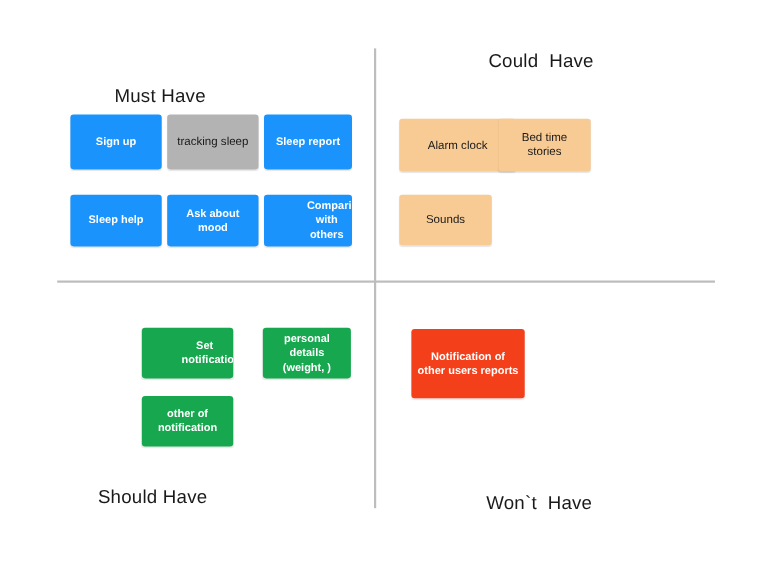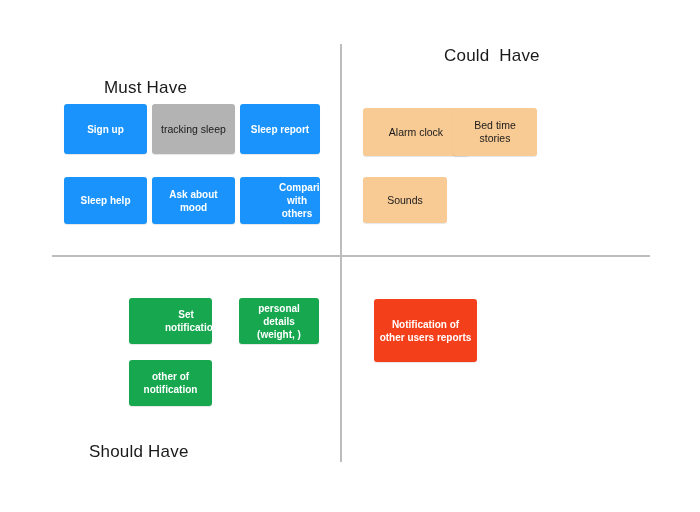--- a/index.html
+++ b/index.html
@@ -82,20 +82,21 @@
 <body>
 
 <div id="board">
 
   <div class="divider-v"></div>
   <div class="divider-h"></div>
 
   <div class="quad-title qt-must">Must Have</div>
   <div class="quad-title qt-could">Could  Have</div>
   <div class="quad-title qt-should">Should Have</div>
+  <div class="quad-title qt-wont">Won`t  Have</div>
 
   <div class="card card-blue" style="left:64px;  top:104px; width:83px; height:50px;">
     <span>Sign up</span>
   </div>
   <div class="card card-gray" style="left:152px; top:104px; width:83px; height:50px;">
     <span>tracking sleep</span>
   </div>
   <div class="card card-blue" style="left:240px; top:104px; width:80px; height:50px;">
     <span>Sleep report</span>
   </div>

